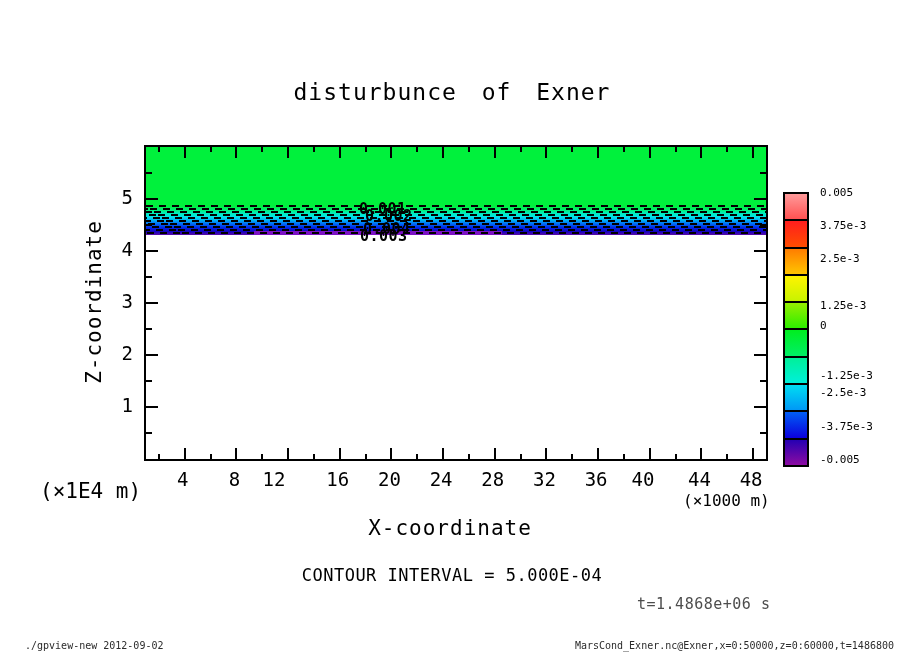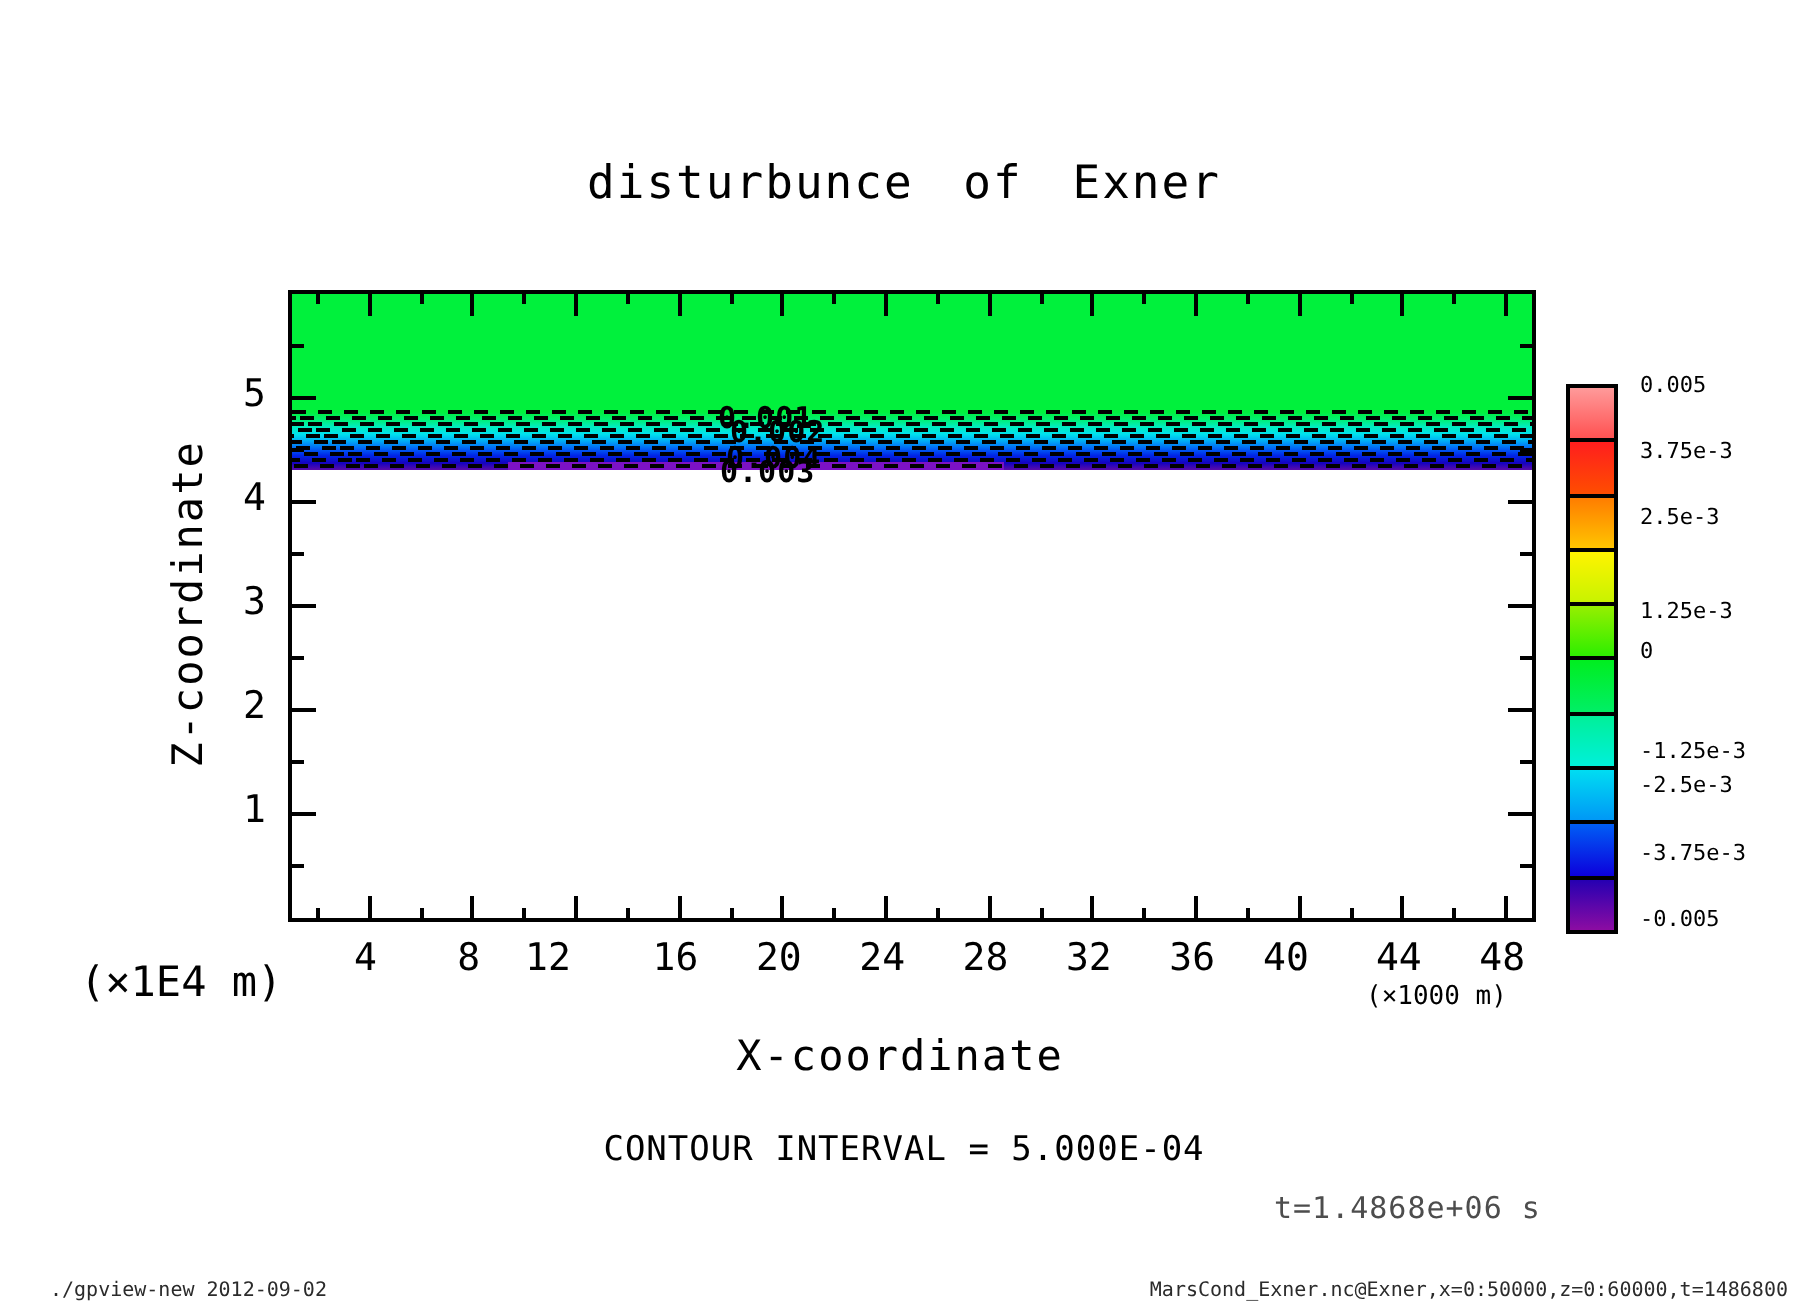--- a/index.html
+++ b/index.html
@@ -6,21 +6,21 @@
   body{width:904px;height:654px;position:relative;overflow:hidden;
        font-family:"DejaVu Sans Mono","Liberation Mono",monospace;color:#000;}
   .abs{position:absolute;}
   
   .title{left:0;top:79px;width:904px;text-align:center;font-size:23px;
          letter-spacing:1px;word-spacing:10px;}
   .xlabel{left:450px;top:528px;transform:translate(-50%,-50%);font-size:21px;letter-spacing:1px;}
   .ylabel{left:94px;top:302px;transform:translate(-50%,-50%) rotate(-90deg);
           font-size:21px;letter-spacing:1px;white-space:nowrap;}
   .yunit{left:40px;top:479px;font-size:21px;}
-  .xunit{left:683px;top:491px;font-size:13px;}
+  .xunit{left:683px;top:491px;font-size:16px;}
   .cinterval{left:452px;top:575px;transform:translate(-50%,-50%);font-size:17px;letter-spacing:0.5px;}
   .timetext{left:637px;top:595px;font-size:15px;color:#4d4d4d;letter-spacing:0.5px;}
   .footL{left:25px;top:640px;font-size:10px;color:#2b2b2b;}
   .footR{right:10px;top:640px;font-size:10px;color:#2b2b2b;}
   
   .plot{left:144px;top:145px;width:624px;height:316px;border:2px solid #000;
         box-sizing:border-box;background:#ffffff;}
   .plot-inner{position:absolute;left:0;top:0;width:620px;height:312px;overflow:hidden;}
   .tone-pos{position:absolute;left:0;top:0;width:620px;height:59px;}
   .tone-band{position:absolute;left:0;top:59px;width:620px;height:29px;}

